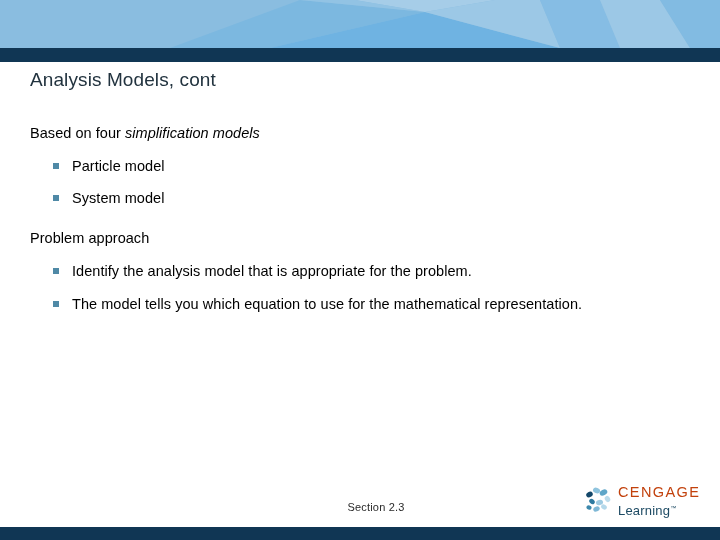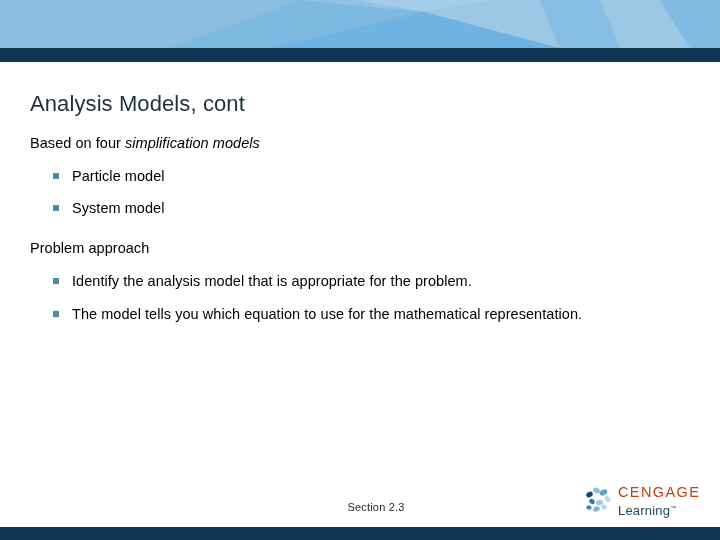--- a/index.html
+++ b/index.html
@@ -54,33 +54,33 @@
     top: 527px;
     width: 720px;
     height: 13px;
     background: #103654;
   }
 
   
   #slide-title {
     position: absolute;
     left: 30px;
-    top: 92px;
-    font-size: 22px;
+    top: 68px;
+    font-size: 19px;
     line-height: 24px;
     color: #22333f;
     letter-spacing: 0.1px;
     white-space: nowrap;
   }
 
   
   #body-content {
     position: absolute;
     left: 30px;
-    top: 133px;
+    top: 123px;
     width: 620px;
   }
 
   .lead-line {
     font-size: 14.5px;
     line-height: 20px;
     color: #000000;
     margin: 0 0 14px 0;
     letter-spacing: 0.05px;
   }

